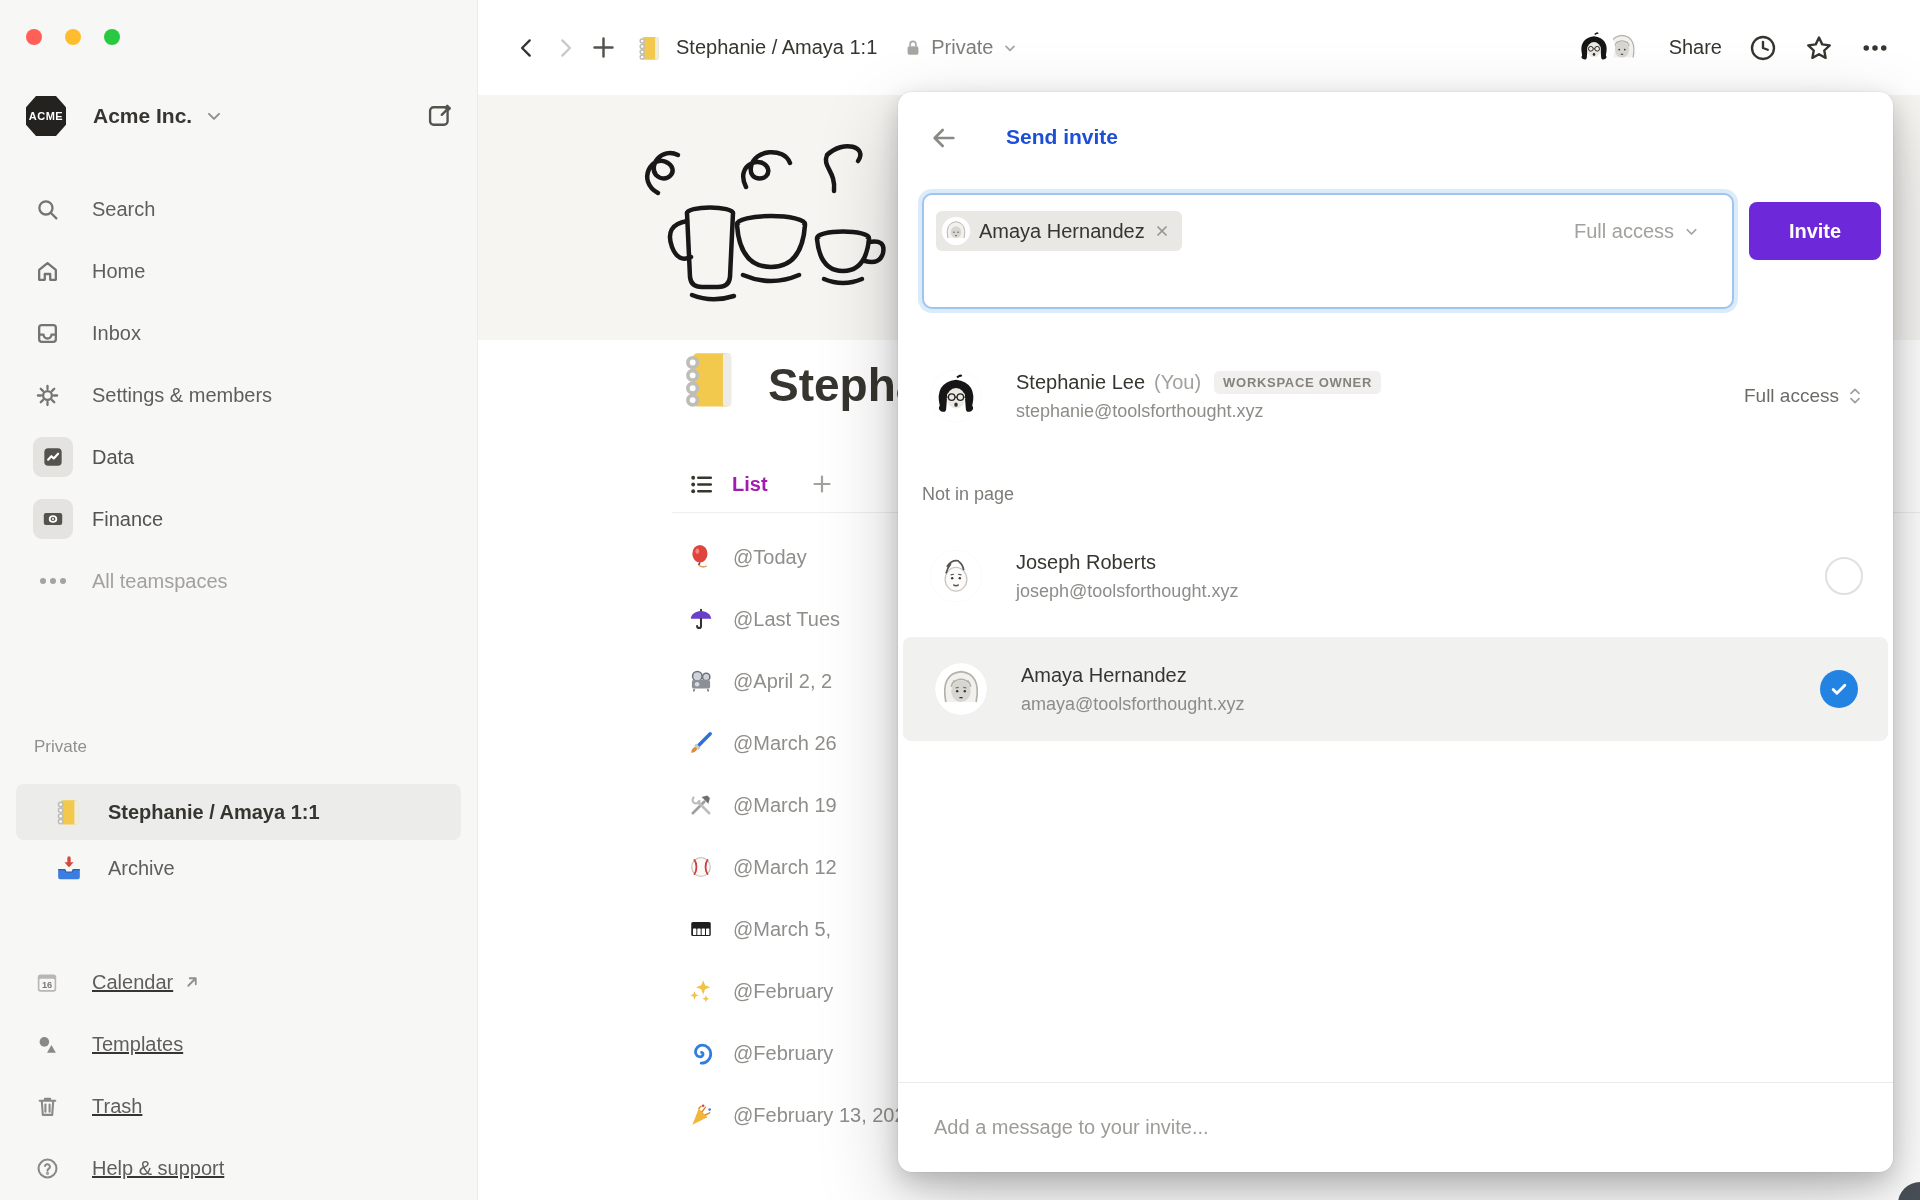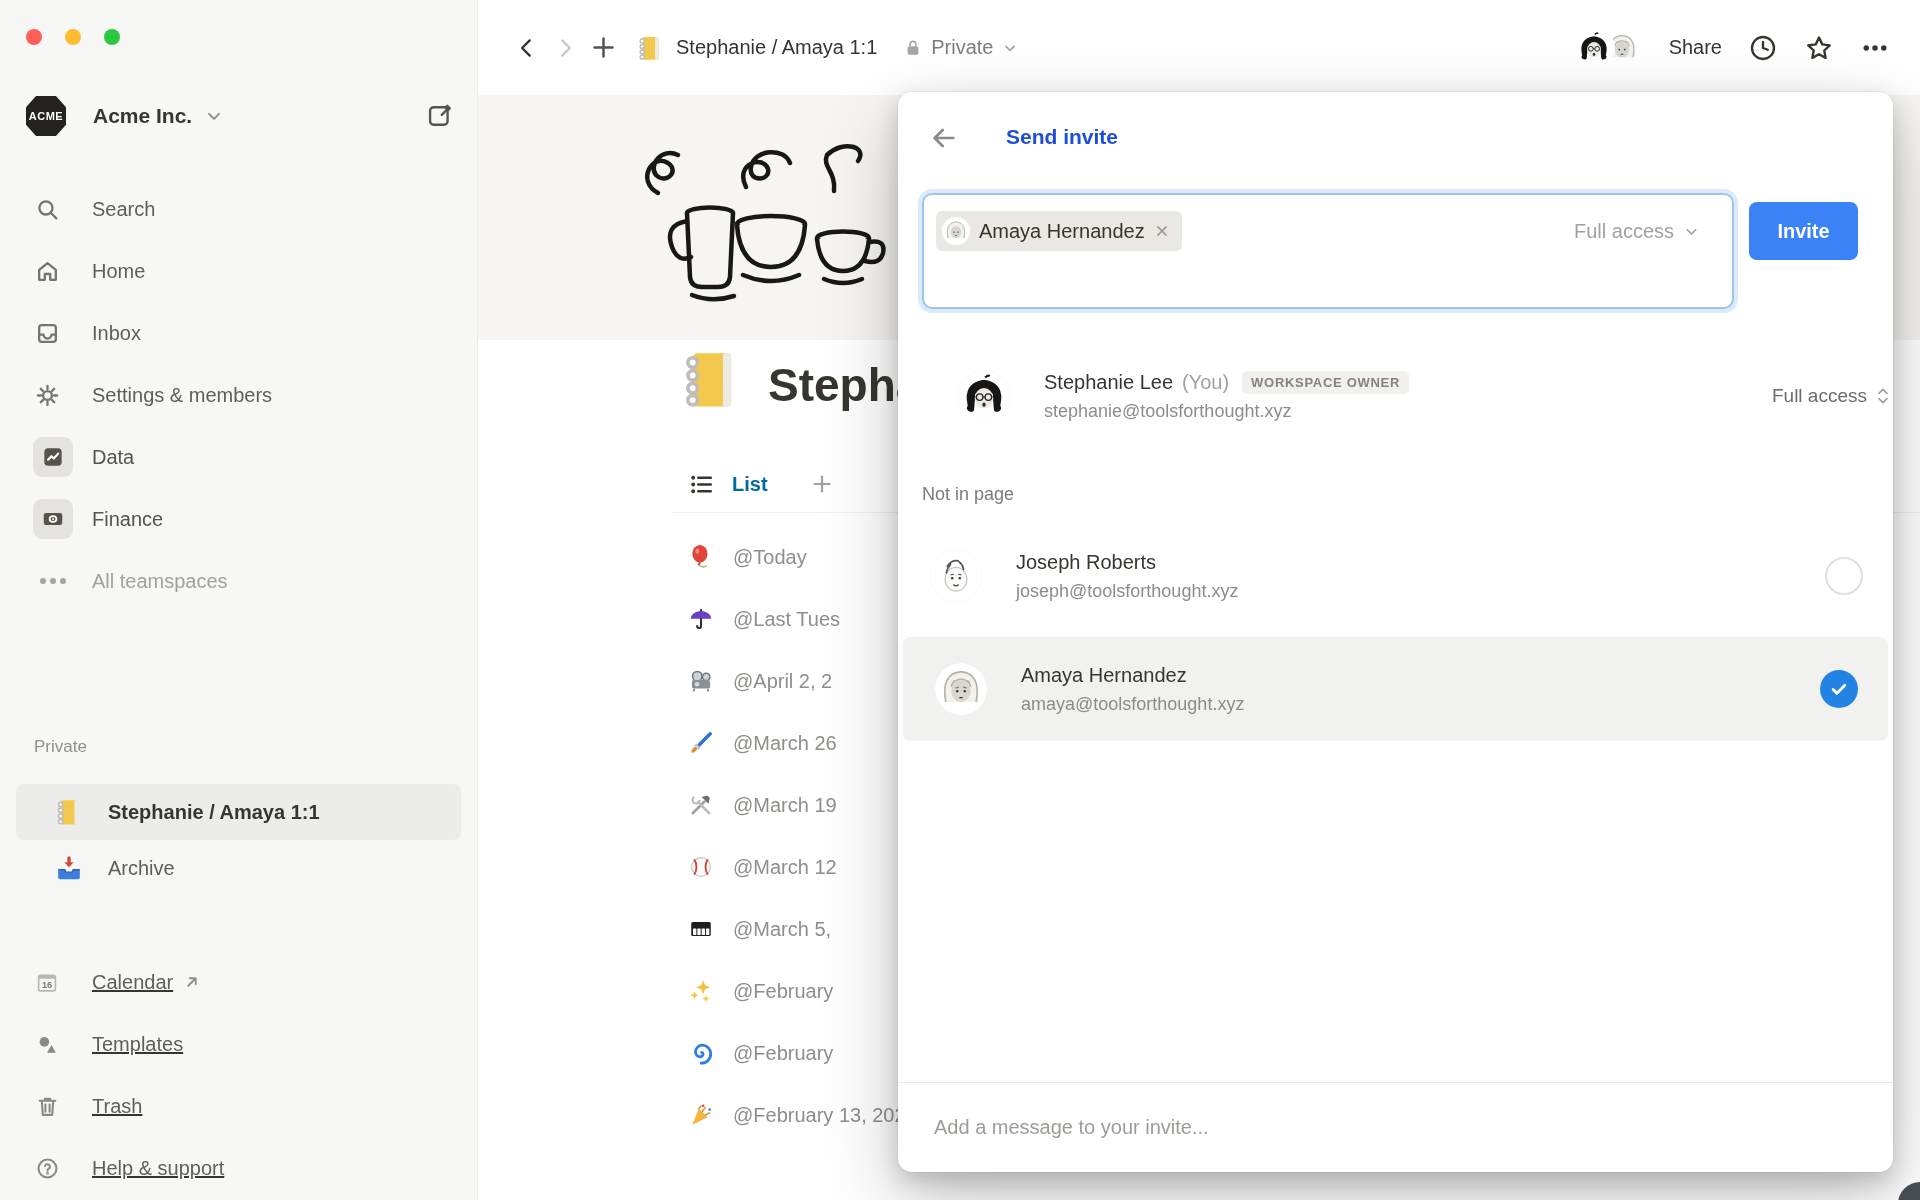--- a/index.html
+++ b/index.html
@@ -51,43 +51,43 @@
   .av.front{z-index:1;position:relative;}
   .share-lbl{font-size:20px;font-weight:500;color:#37352F;}
 
   
   .main{position:absolute;left:478px;right:0;top:0;bottom:0;background:#fff;}
   .cover{position:absolute;left:0;right:0;top:95px;height:245px;background:#F6F5F2;}
   .doodle{position:absolute;left:118px;top:26px;}
   .page-icon{position:absolute;left:200px;top:346px;}
   .page-title{position:absolute;left:290px;top:358px;font-size:46px;font-weight:700;color:#37352F;white-space:nowrap;}
   .tabs-row{position:absolute;left:210px;top:462px;height:44px;display:flex;align-items:center;}
-  .tab-lbl{font-size:20px;font-weight:600;color:#0369a1;margin-left:17px;}
+  .tab-lbl{font-size:20px;font-weight:600;color:#a21caf;margin-left:17px;}
   .tab-add{margin-left:42px;}
   .list-divider{position:absolute;left:194px;right:0;top:512px;height:1px;background:#EFEEEC;}
   .rows{position:absolute;left:0;right:0;top:526px;}
   .row{height:62px;display:flex;align-items:center;padding-left:210px;}
   .row .icn{width:26px;height:26px;flex:none;margin-right:19px;}
   .row .lbl{font-size:20px;font-weight:500;color:#8F8E8A;white-space:nowrap;}
 
   
   .modal{position:absolute;left:898px;top:92px;width:995px;height:1080px;background:#fff;border-radius:14px;z-index:10;
          box-shadow:0 0 0 1px rgba(15,15,15,.04),0 9px 24px rgba(15,15,15,.2),0 30px 80px rgba(15,15,15,.22);}
   .m-back{position:absolute;left:30px;top:30px;}
   .m-title{position:absolute;left:80px;top:33px;font-size:21px;font-weight:600;color:#1d4ed8;margin-left:28px;}
   .m-input{position:absolute;left:24px;top:101px;width:812px;height:116px;border:2px solid #9EC4EF;border-radius:10px;box-sizing:border-box;
            box-shadow:0 0 0 4px rgba(35,131,226,.16);background:#fff;}
   .m-tag{position:absolute;left:12px;top:16px;height:40px;background:#E9E8E5;border-radius:6px;display:flex;align-items:center;padding:0 12px 0 6px;gap:9px;}
   .m-tag .tag-name{font-size:20px;color:#37352F;}
   .tag-av{width:28px;height:28px;border-radius:50%;overflow:hidden;background:#fff;flex:none;}
   .m-access{position:absolute;right:32px;top:0;height:72px;display:flex;align-items:center;gap:9px;font-size:20px;color:#A3A19D;}
-  .invite-btn{position:absolute;left:851px;top:110px;width:109px;height:58px;border-radius:8px;background:#3b82f6;color:#fff;
+  .invite-btn{position:absolute;left:851px;top:110px;width:132px;height:58px;border-radius:8px;background:#6d28d9;color:#fff;
               font-size:20px;font-weight:600;display:flex;align-items:center;justify-content:center;}
   .member-row{position:absolute;left:0;width:100%;display:flex;align-items:center;box-sizing:border-box;padding:0 30px 0 32px;}
-  .owner-row{top:272px;height:64px;margin-left:28px;}
+  .owner-row{top:272px;height:64px;}
   .p-av{width:52px;height:52px;border-radius:50%;overflow:hidden;flex:none;background:#fff;box-shadow:inset 0 0 0 1px rgba(0,0,0,.07);}
   .p-texts{margin-left:34px;min-width:0;}
   .p-name-line{display:flex;align-items:center;gap:9px;font-size:20px;color:#37352F;font-weight:500;}
   .p-you{color:#A2A09C;font-weight:400;}
   .p-badge{background:#F1F0EE;border-radius:5px;padding:4px 9px;font-size:13px;font-weight:600;letter-spacing:.7px;color:#85837E;margin-left:4px;}
   .p-email{font-size:18px;color:#8E8C88;margin-top:7px;}
   .owner-access{margin-left:auto;display:flex;align-items:center;gap:8px;font-size:19px;color:#6D6B67;}
   .section-lbl{position:absolute;left:24px;top:392px;font-size:18px;color:#7E7C78;}
   .person-row{border-radius:8px;}
   .r-joseph{top:441px;height:86px;}

